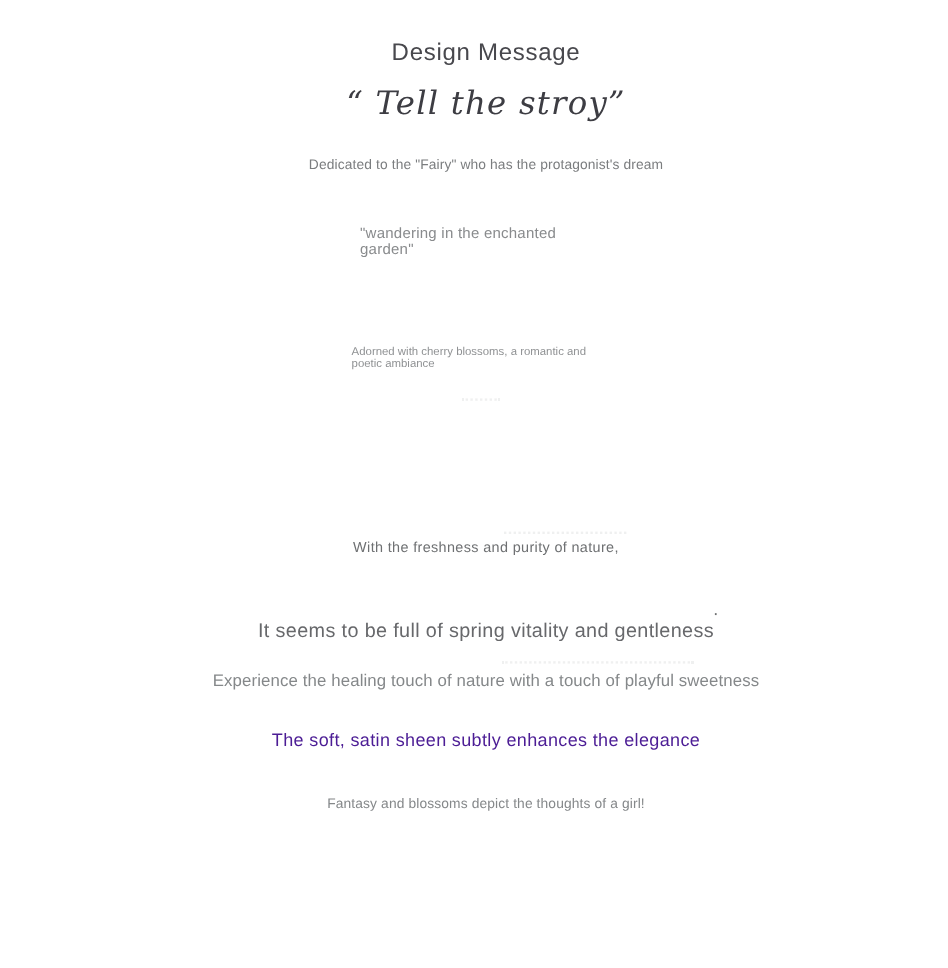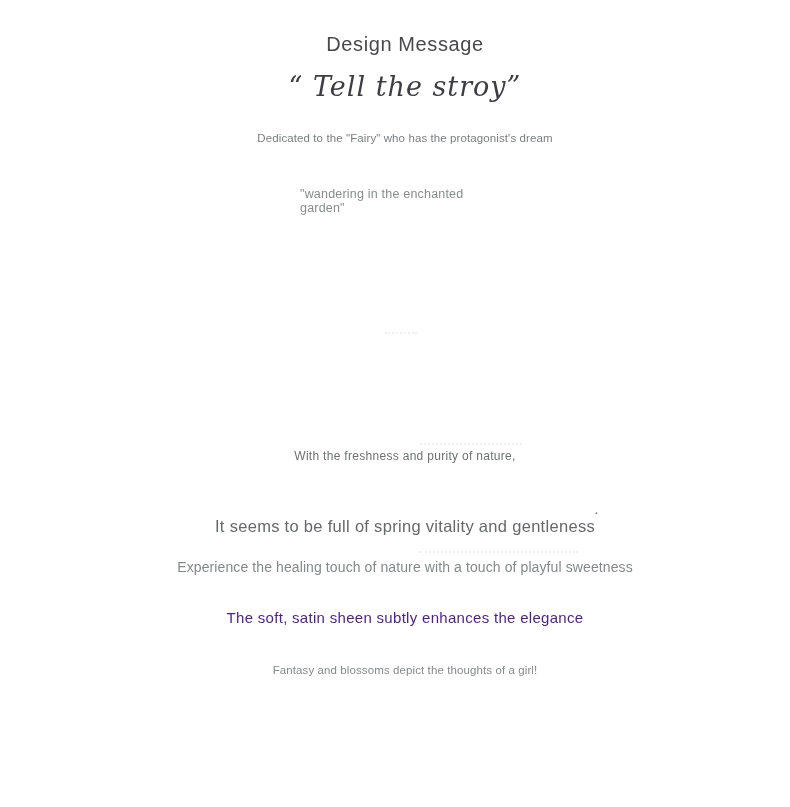--- a/index.html
+++ b/index.html
@@ -110,20 +110,21 @@
 <div class="page">
 
   <h1 class="abs center title">Design Message</h1>
 
   <div class="abs center tagline">“ Tell the stroy”</div>
 
   <div class="abs center dedication">Dedicated to the "Fairy" who has the protagonist's dream</div>
 
   <div class="abs quote">"wandering in the enchanted garden"</div>
 
+  <div class="abs caption">Adorned with cherry blossoms, a romantic and poetic ambiance</div>
 
   <div class="abs ghost ghost-1"></div>
 
 
 
   <div class="abs ghost ghost-2"></div>
 
   <div class="abs center line-freshness">With the freshness and purity of nature,</div>
 
   <div class="abs center line-spring">It seems to be full of spring vitality and gentleness</div>

